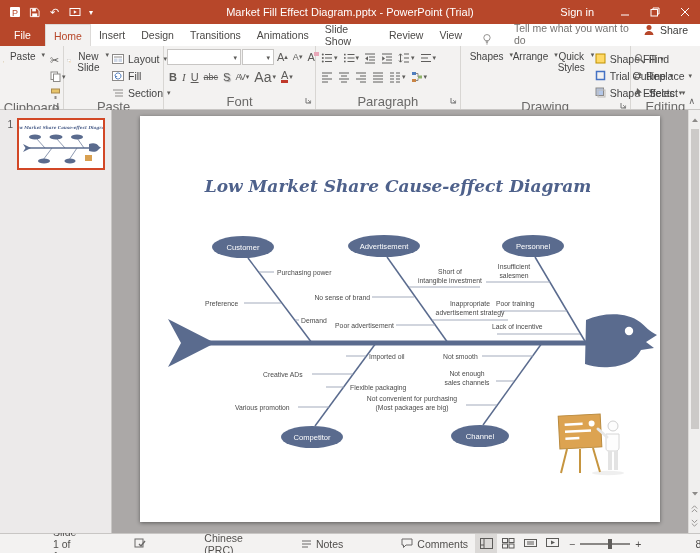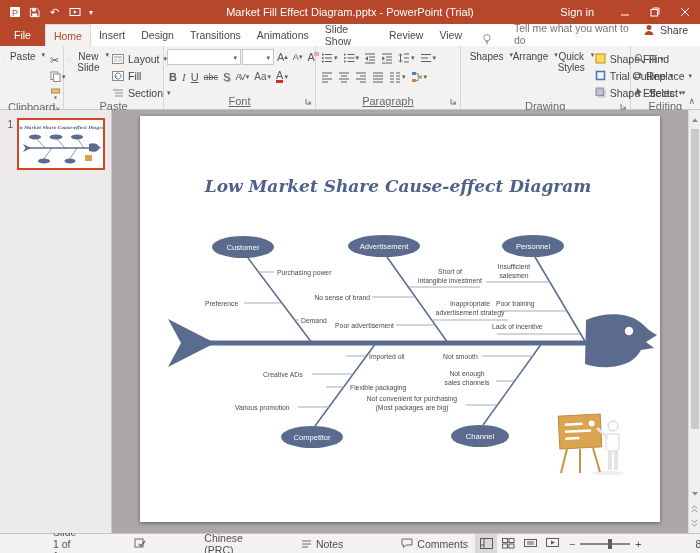--- a/index.html
+++ b/index.html
@@ -21,21 +21,21 @@
   .tab { padding:0 8px; display:flex; align-items:center; }
   .tab-file { background:#B7472A; color:#fff; padding:0 14px; }
   .tab-active { background:#f3f2f1; color:#B7472A; border:1px solid #dcdad8; border-bottom:none; }
   .tellme { display:flex; align-items:flex-end; gap:22px; color:#767472; padding-left:12px; }
   .share-btn { margin-left:auto; display:flex; align-items:flex-start; gap:5px; padding:0 12px; color:#3b3a39; }
 
   
   .ribbon { position:relative; height:64px; background:#f3f2f1; display:flex; border-bottom:1px solid #c8c6c4; }
   .rgroup { border-right:1px solid #d8d6d3; display:flex; flex-direction:column; padding:3px 3px 0 3px; }
   .rbody { flex:1; display:flex; gap:3px; align-items:flex-start; }
-  .rlabel-row { height:14px; display:flex; align-items:flex-start; justify-content:center; font-size:11px; color:#6a6968; position:relative; padding-bottom:2px;text-decoration:underline; }
+  .rlabel-row { height:14px; display:flex; align-items:center; justify-content:center; font-size:13px; color:#6a6968; position:relative; padding-bottom:2px; }
   .launcher { position:absolute; right:0; bottom:2px; }
   .bigbtn { display:flex; flex-direction:row; align-items:flex-start; width:42px; text-align:center; font-size:10px; color:#444; padding-top:2px; line-height:11px;gap:6px; }
   .bigbtn svg { margin-bottom:2px; }
   .dd { font-size:7px; color:#5c5b59; line-height:7px; }
   .scol { display:flex; flex-direction:column; gap:2px; }
   .sbtn { height:15px; display:flex; align-items:center; gap:1px; padding:0 2px; font-size:10px; color:#5c5b59; }
   .menu-row { display:flex; align-items:center; gap:4px; height:15px; font-size:10.5px; color:#444; white-space:nowrap; }
   .combo { background:#fff; border:1px solid #c8c6c4; height:16px; display:flex; align-items:center; justify-content:space-between; padding:0 3px; font-size:10px; color:#444; }
   .iconrow { display:flex; align-items:center; gap:1px; }
   .glyph { font-size:11px; color:#5c5b59; line-height:12px; }
@@ -276,21 +276,21 @@
             <span class="glyph strike">abc</span>
           </span>
         <span class="sbtn">
             <span class="glyph shadowed">S</span>
           </span>
         <span class="sbtn">
             <span class="glyph spacing">AV</span>
             <span class="dd">▾</span>
           </span>
         <span class="sbtn">
-            <span class="glyph" style="font-size:10px">Aa</span>
+            <span class="glyph" style="font-size:14px">Aa</span>
             <span class="dd">▾</span>
           </span>
         <span class="sbtn">
             <span class="glyph colorA">A</span>
             <span class="dd">▾</span>
           </span>
       </div>
     </div>
     <div class="rlabel-row">
       <span>Font</span>

